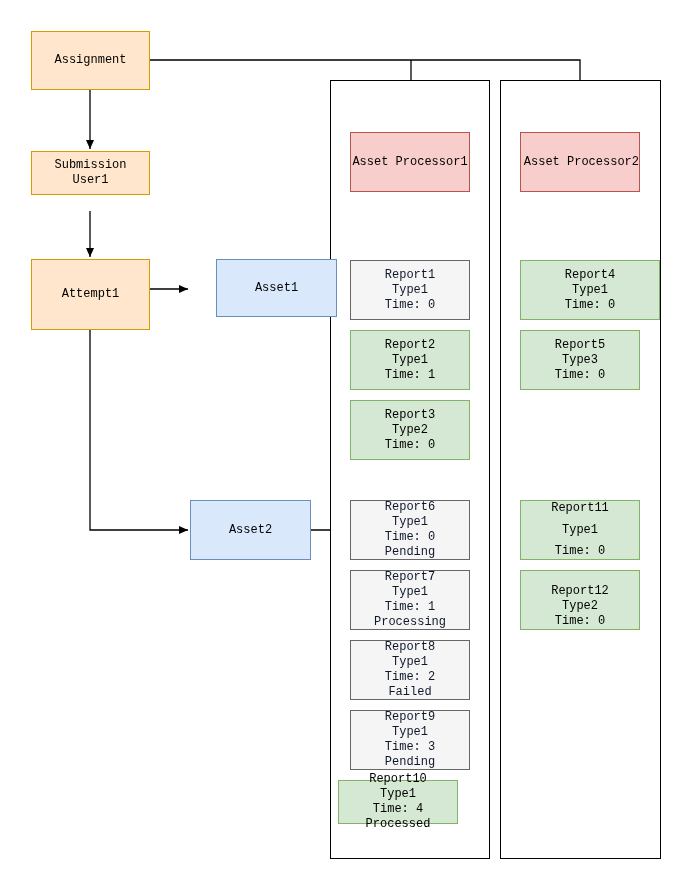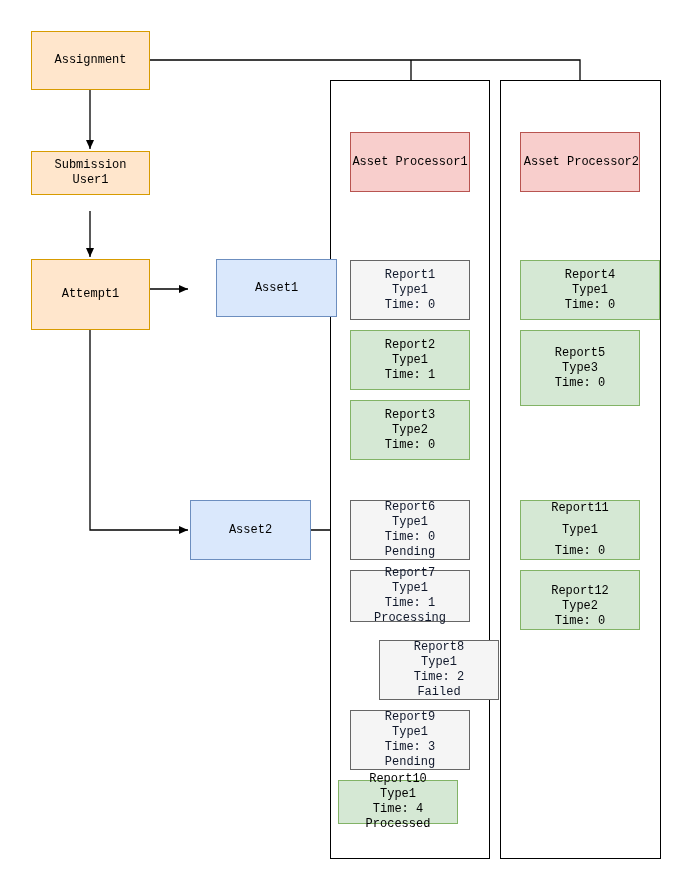--- a/index.html
+++ b/index.html
@@ -32,27 +32,27 @@
   #container1{left:330px;top:80px;width:160px;height:779px;}
   #container2{left:500px;top:80px;width:161px;height:779px;}
   
   #processor1{left:350px;top:100px;width:120px;height:60px;}
   #processor2{left:520px;top:100px;width:120px;height:60px;align-items:flex-end;}
   
   #report1{left:350px;top:260px;width:120px;height:60px;}
   #report2{left:350px;top:330px;width:120px;height:60px;}
   #report3{left:350px;top:400px;width:120px;height:60px;}
   #report6{left:350px;top:500px;width:120px;height:60px;}
-  #report7{left:350px;top:570px;width:120px;height:52px;}
-  #report8{left:350px;top:640px;width:120px;height:60px;margin-left:29px;}
+  #report7{left:350px;top:570px;width:120px;height:60px;}
+  #report8{left:350px;top:640px;width:120px;height:60px;}
   #report9{left:350px;top:710px;width:120px;height:60px;}
   #report10{left:338px;top:780px;width:120px;height:44px;}
   
   #report4{left:520px;top:260px;width:140px;height:60px;}
-  #report5{left:520px;top:330px;width:120px;height:76px;}
+  #report5{left:520px;top:330px;width:120px;height:60px;}
   #report11{left:520px;top:500px;width:120px;height:60px;justify-content:space-between;}
   #report12{left:520px;top:570px;width:120px;height:60px;justify-content:flex-end;}
 </style>
 </head>
 <body>
 
 <div class="canvas">
 
   <svg class="wires" width="691" height="891" viewBox="0 0 691 891">
     <defs>

